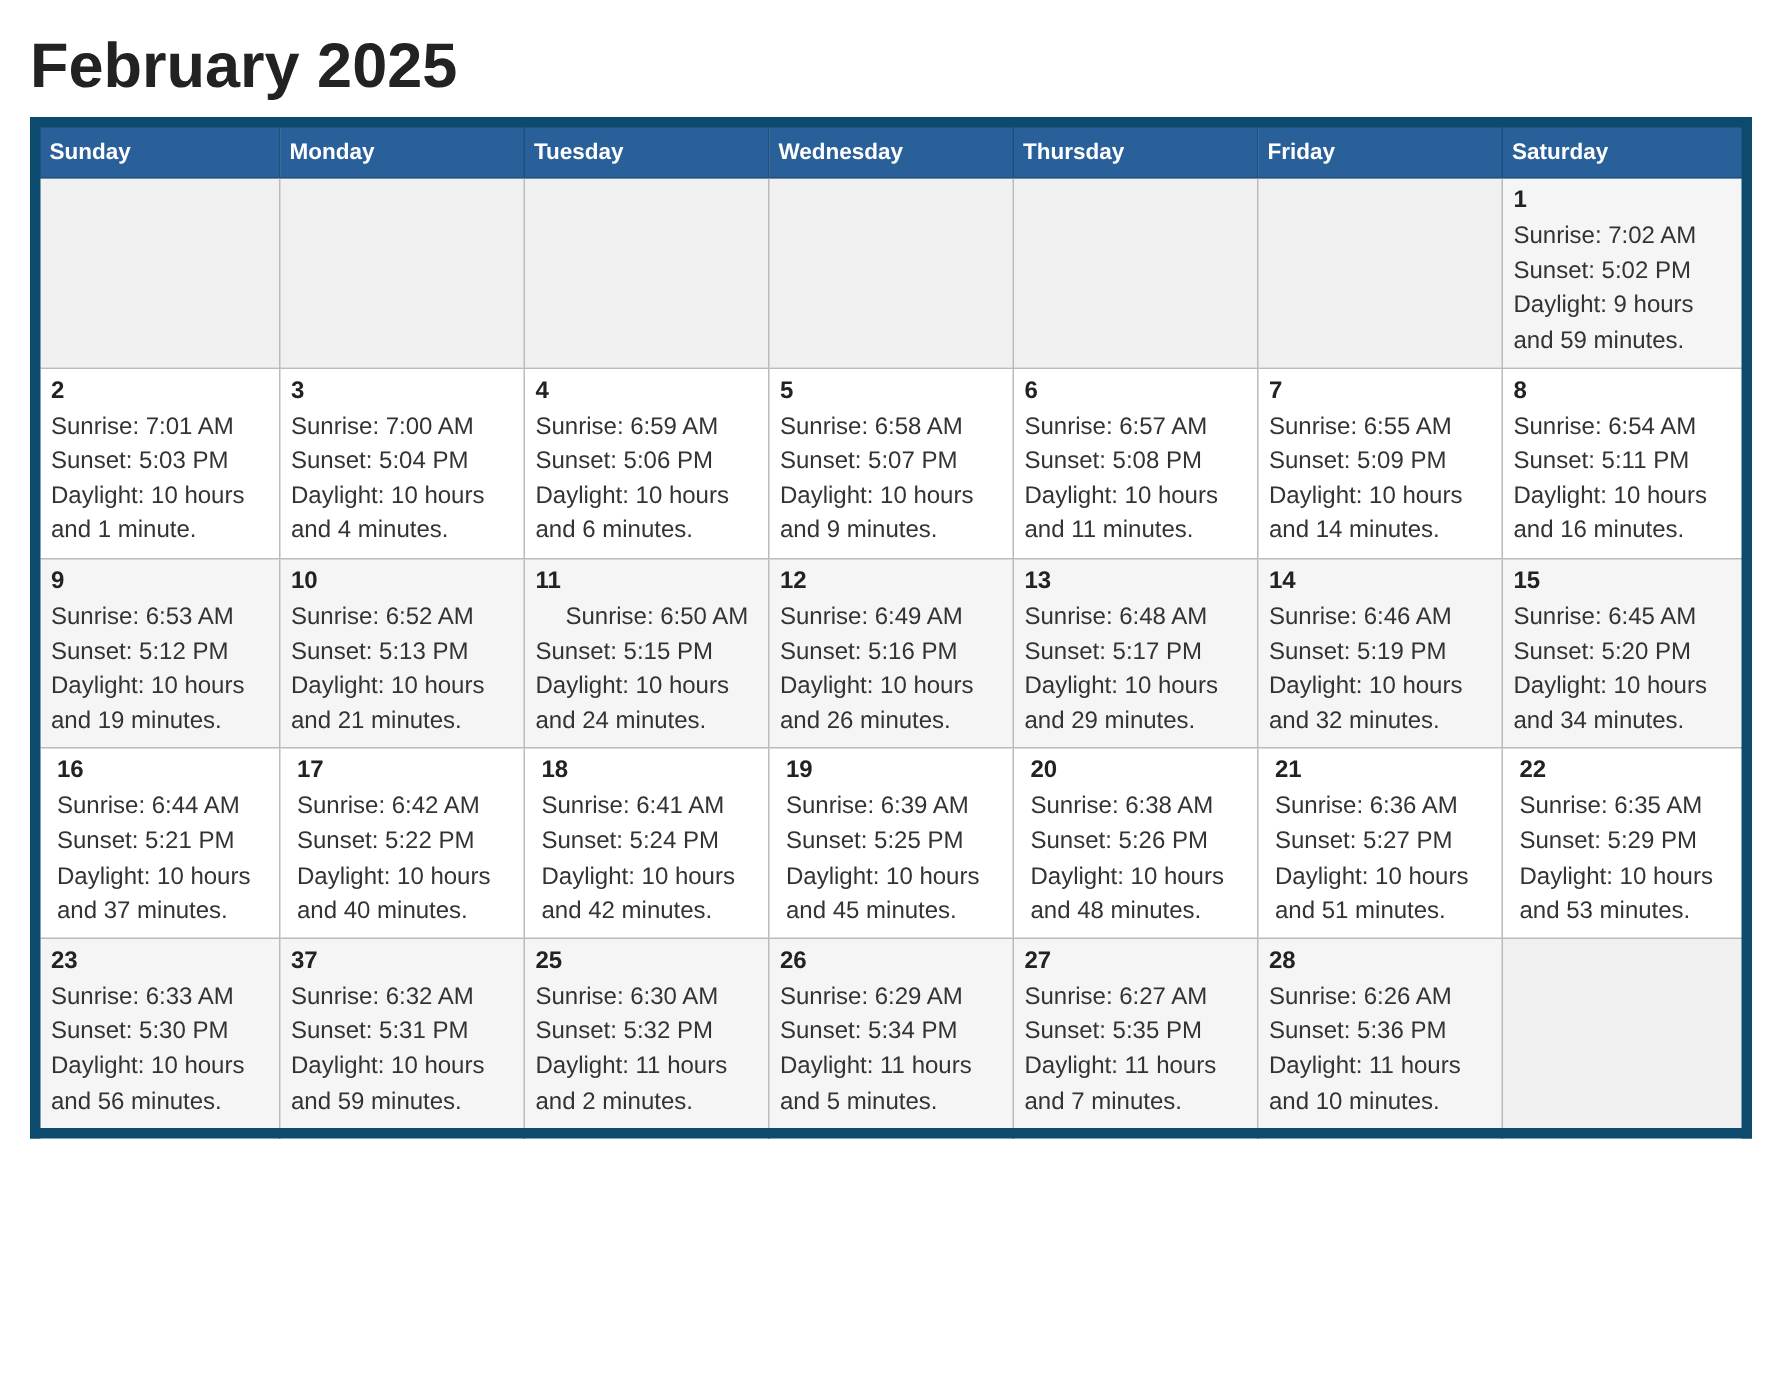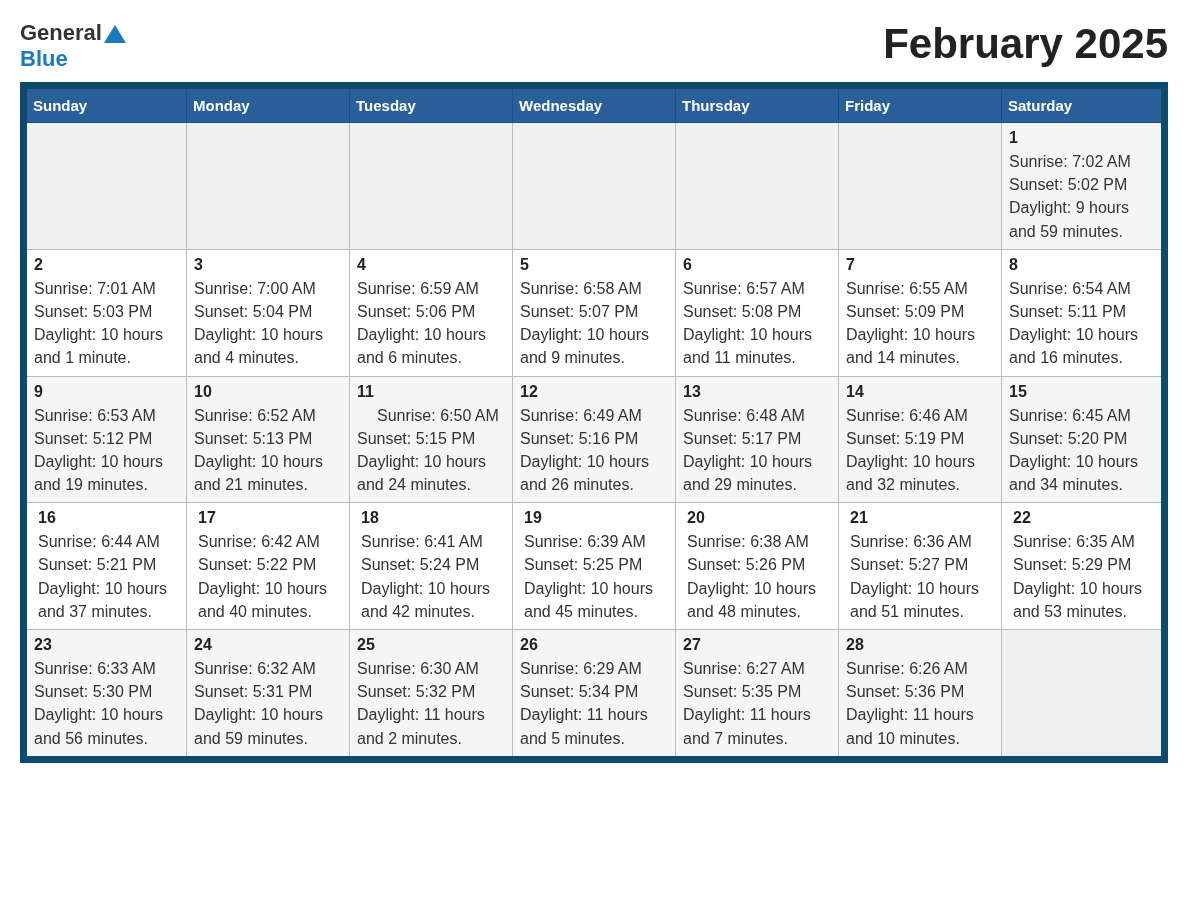--- a/index.html
+++ b/index.html
@@ -92,29 +92,20 @@
     .row-week1 td { background: #f5f5f5; }
     .row-week2 td { background: #fff; }
     .row-week3 td { background: #f5f5f5; }
     .row-week4 td { background: #fff; padding-left: 11px; }
     .row-week5 td { background: #f5f5f5; }
   </style>
 </head>
 <body>
 
 <div class="header">
-  <div class="logo">
-    <div class="logo-row">
-      <span class="logo-text-general">General</span>
-      <svg width="22" height="18" viewBox="0 0 22 18" style="margin-left:2px; margin-top:2px;">
-        <polygon points="0,18 11,0 22,18" fill="#1a7abf"></polygon>
-      </svg>
-    </div>
-    <span class="logo-text-blue">Blue</span>
-  </div>
   <div class="title-area">
     <div class="month-title">February 2025</div>
   </div>
 </div>
 
 <table class="calendar">
   <thead>
     <tr>
       <th>Sunday</th>
       <th>Monday</th>
@@ -203,21 +194,21 @@
 Sunset: 5:27 PM
 Daylight: 10 hours and 51 minutes.</span></td>
         <td><span class="day-num">22</span><span class="day-info" style="white-space: pre-line;">Sunrise: 6:35 AM
 Sunset: 5:29 PM
 Daylight: 10 hours and 53 minutes.</span></td>
       </tr>
       <tr class="row-week5">
         <td><span class="day-num">23</span><span class="day-info" style="white-space: pre-line;">Sunrise: 6:33 AM
 Sunset: 5:30 PM
 Daylight: 10 hours and 56 minutes.</span></td>
-        <td><span class="day-num">24</span><span class="day-info" style="white-space: pre-line;">Sunrise: 6:32 AM
+        <td><span class="day-num">37</span><span class="day-info" style="white-space: pre-line;">Sunrise: 6:32 AM
 Sunset: 5:31 PM
 Daylight: 10 hours and 59 minutes.</span></td>
         <td><span class="day-num">25</span><span class="day-info" style="white-space: pre-line;">Sunrise: 6:30 AM
 Sunset: 5:32 PM
 Daylight: 11 hours and 2 minutes.</span></td>
         <td><span class="day-num">26</span><span class="day-info" style="white-space: pre-line;">Sunrise: 6:29 AM
 Sunset: 5:34 PM
 Daylight: 11 hours and 5 minutes.</span></td>
         <td><span class="day-num">27</span><span class="day-info" style="white-space: pre-line;">Sunrise: 6:27 AM
 Sunset: 5:35 PM

